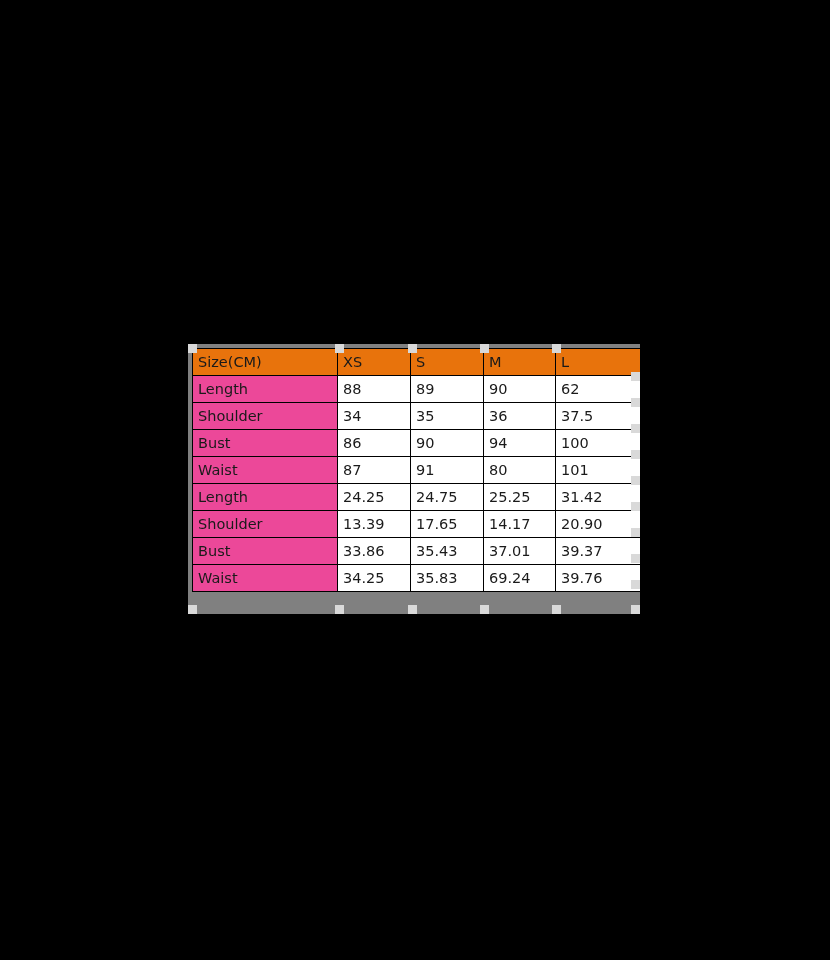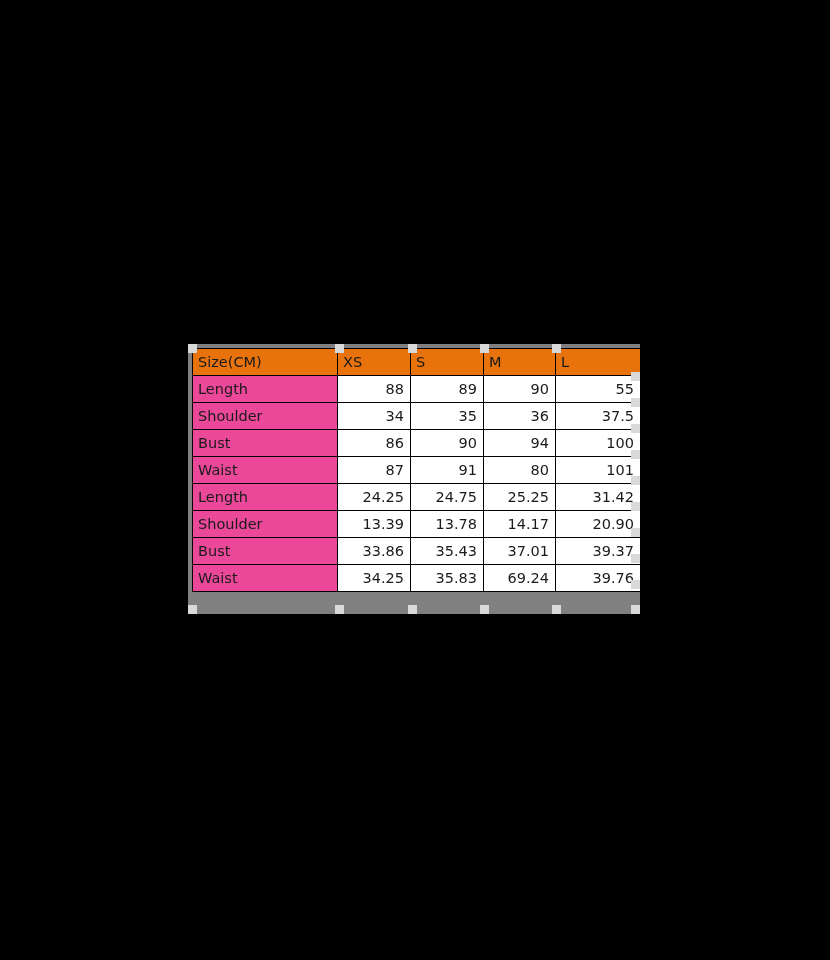--- a/index.html
+++ b/index.html
@@ -41,21 +41,21 @@
     left: 4px;
     top: 4px;
     width: 448px;
     border-collapse: collapse;
     table-layout: fixed;
     background: #ffffff;
   }
 
   .chart-table td {
     height: 26px;
-    padding: 0 6px 0 5px;
+    padding: 0 16px 0 5px;
     margin: 0;
     font-size: 14.5px;
     line-height: 26px;
     color: #1a1a1a;
     border: 1px solid #000000;
     box-sizing: border-box;
     white-space: nowrap;
     overflow: hidden;
     vertical-align: middle;
   }
@@ -65,21 +65,20 @@
     color: #1a1a1a;
   }
 
   .chart-table td.head-cell {
     background: #E8730C;
     color: #1a1a1a;
   }
 
   .chart-table td.value-cell {
     background: #ffffff;
-    text-align: right;
   }
 
   
   col.c-label { width: 145px; }
   col.c-xs    { width: 73px; }
   col.c-s     { width: 73px; }
   col.c-m     { width: 72px; }
   col.c-l     { width: 85px; }
 
   
@@ -113,21 +112,21 @@
         <td class="head-cell">S</td>
         <td class="head-cell">M</td>
         <td class="head-cell">L</td>
       </tr>
 
       <tr>
         <td class="label-cell">Length</td>
         <td class="value-cell">88</td>
         <td class="value-cell">89</td>
         <td class="value-cell">90</td>
-        <td class="value-cell">55</td>
+        <td class="value-cell">62</td>
       </tr>
 
       <tr>
         <td class="label-cell">Shoulder</td>
         <td class="value-cell">34</td>
         <td class="value-cell">35</td>
         <td class="value-cell">36</td>
         <td class="value-cell">37.5</td>
       </tr>
 
@@ -152,21 +151,21 @@
         <td class="label-cell">Length</td>
         <td class="value-cell">24.25</td>
         <td class="value-cell">24.75</td>
         <td class="value-cell">25.25</td>
         <td class="value-cell">31.42</td>
       </tr>
 
       <tr>
         <td class="label-cell">Shoulder</td>
         <td class="value-cell">13.39</td>
-        <td class="value-cell">13.78</td>
+        <td class="value-cell">17.65</td>
         <td class="value-cell">14.17</td>
         <td class="value-cell">20.90</td>
       </tr>
 
       <tr>
         <td class="label-cell">Bust</td>
         <td class="value-cell">33.86</td>
         <td class="value-cell">35.43</td>
         <td class="value-cell">37.01</td>
         <td class="value-cell">39.37</td>

